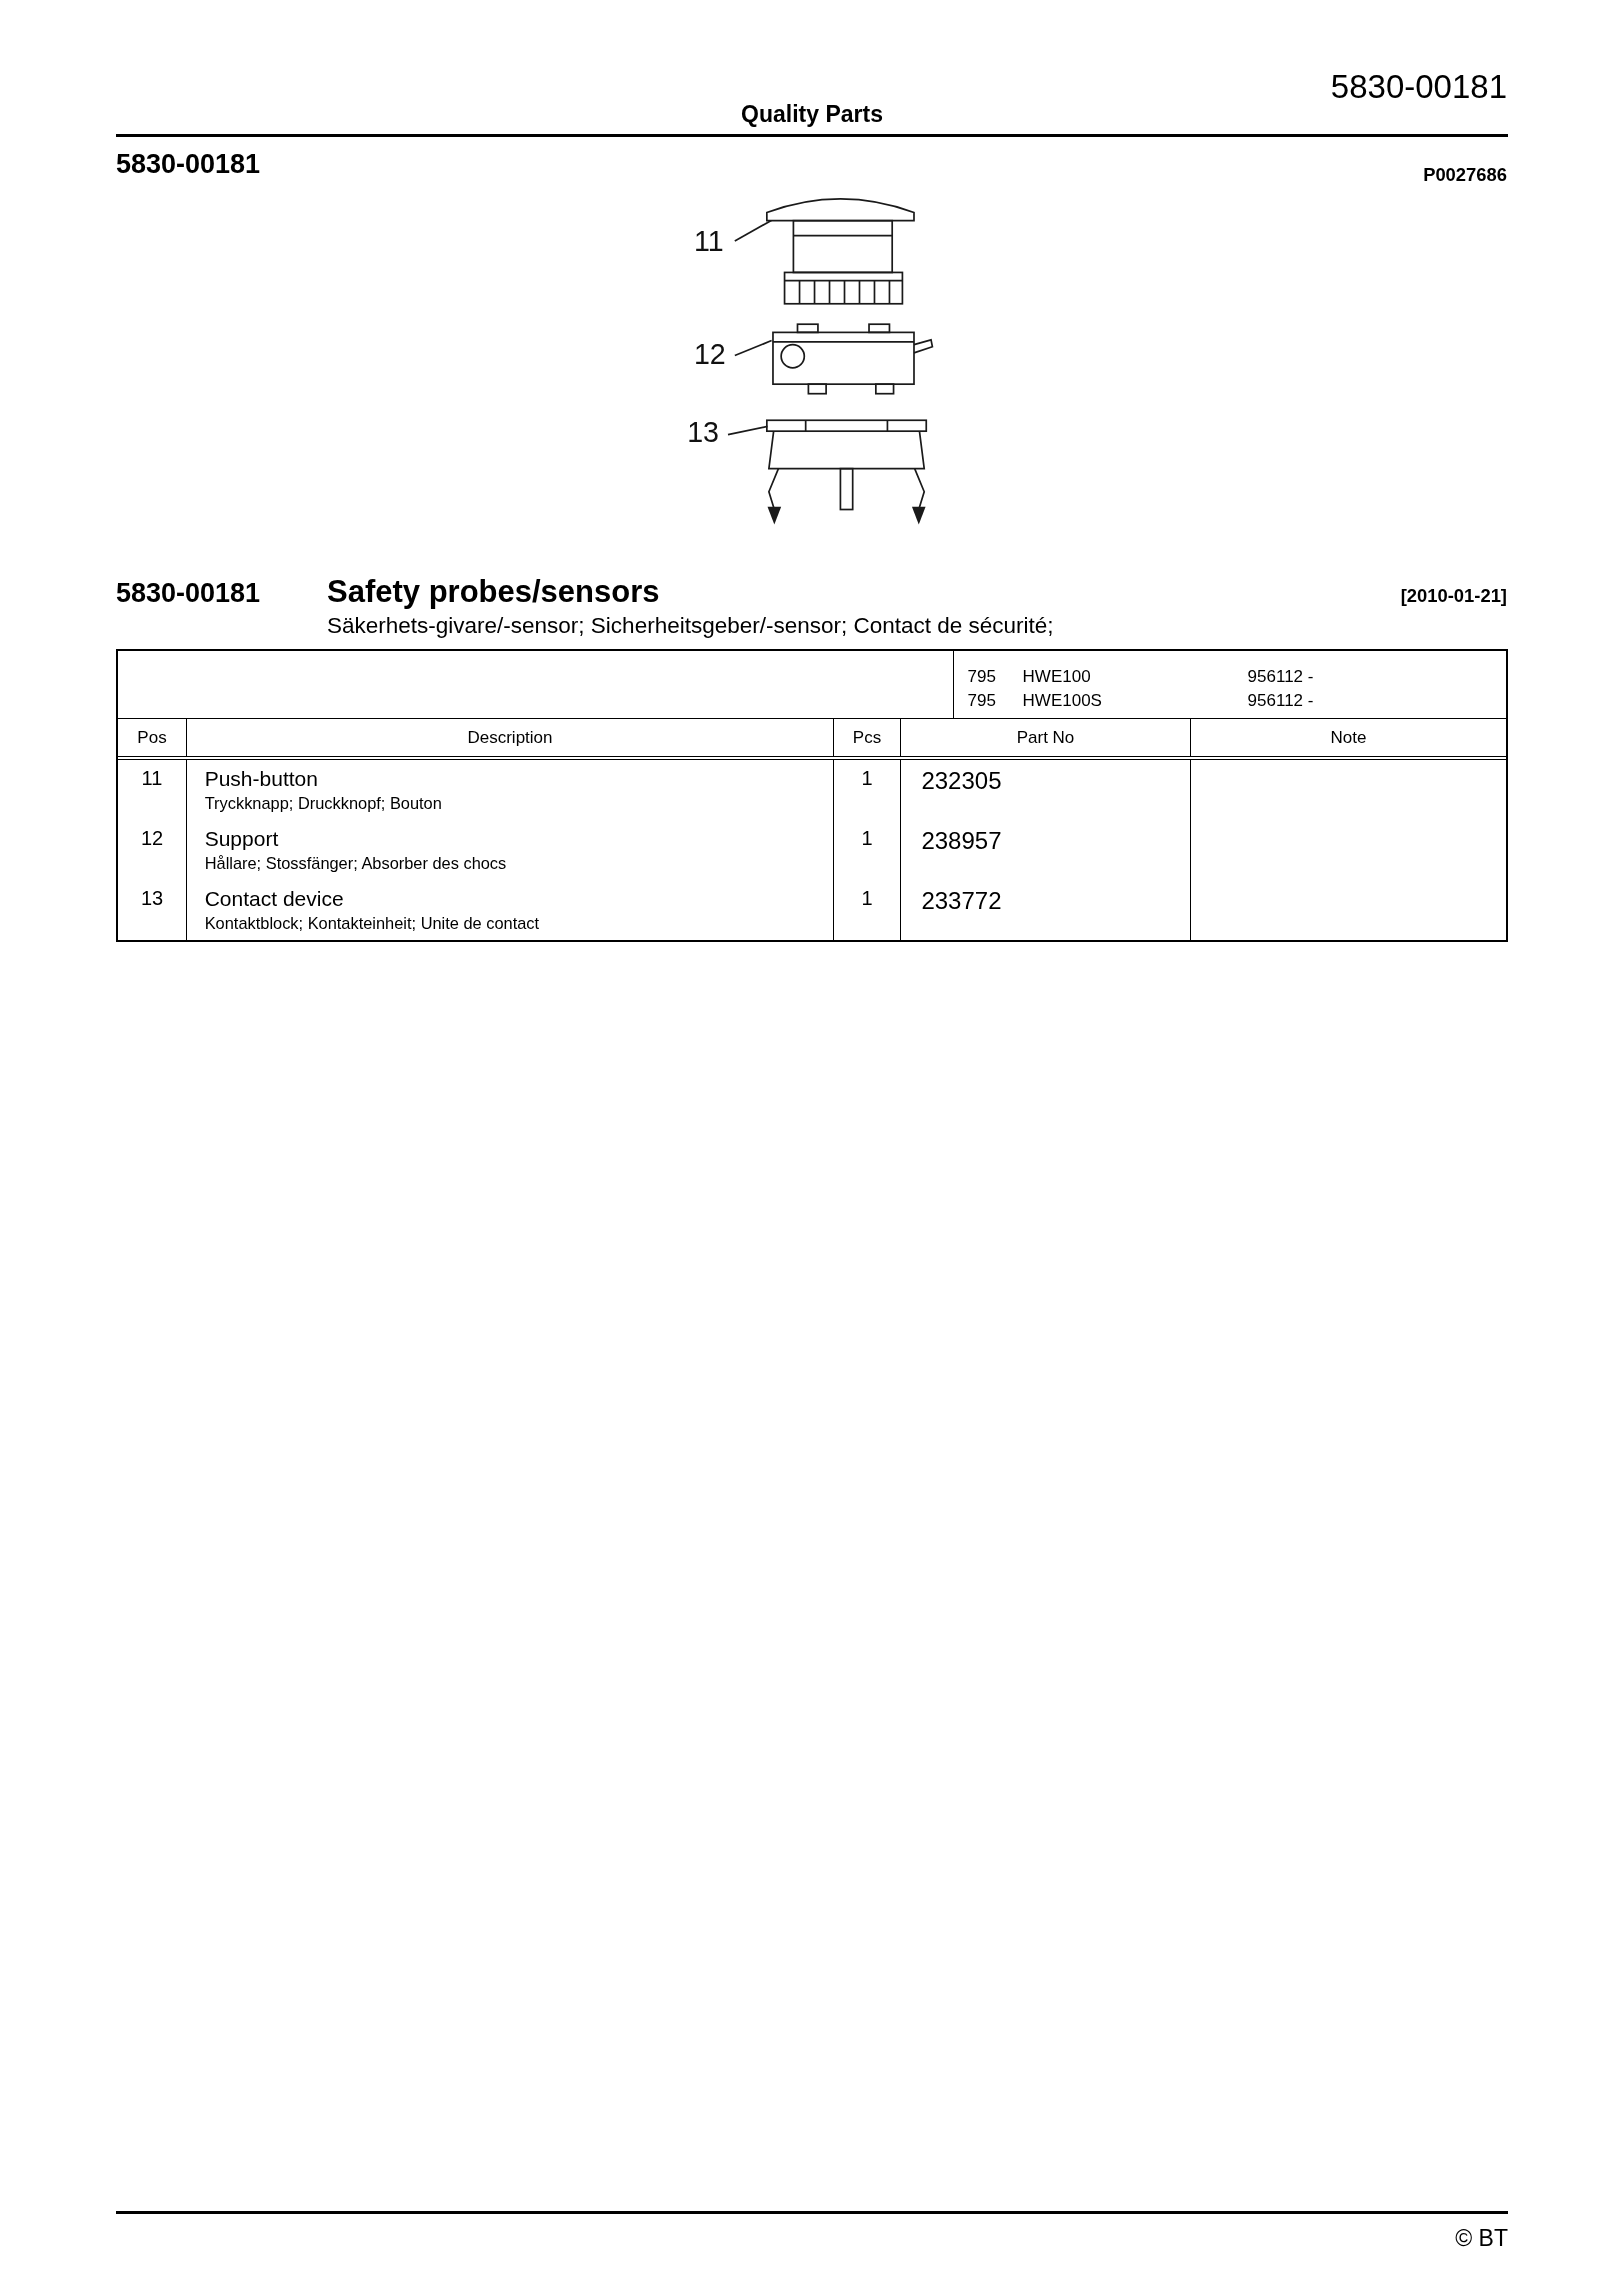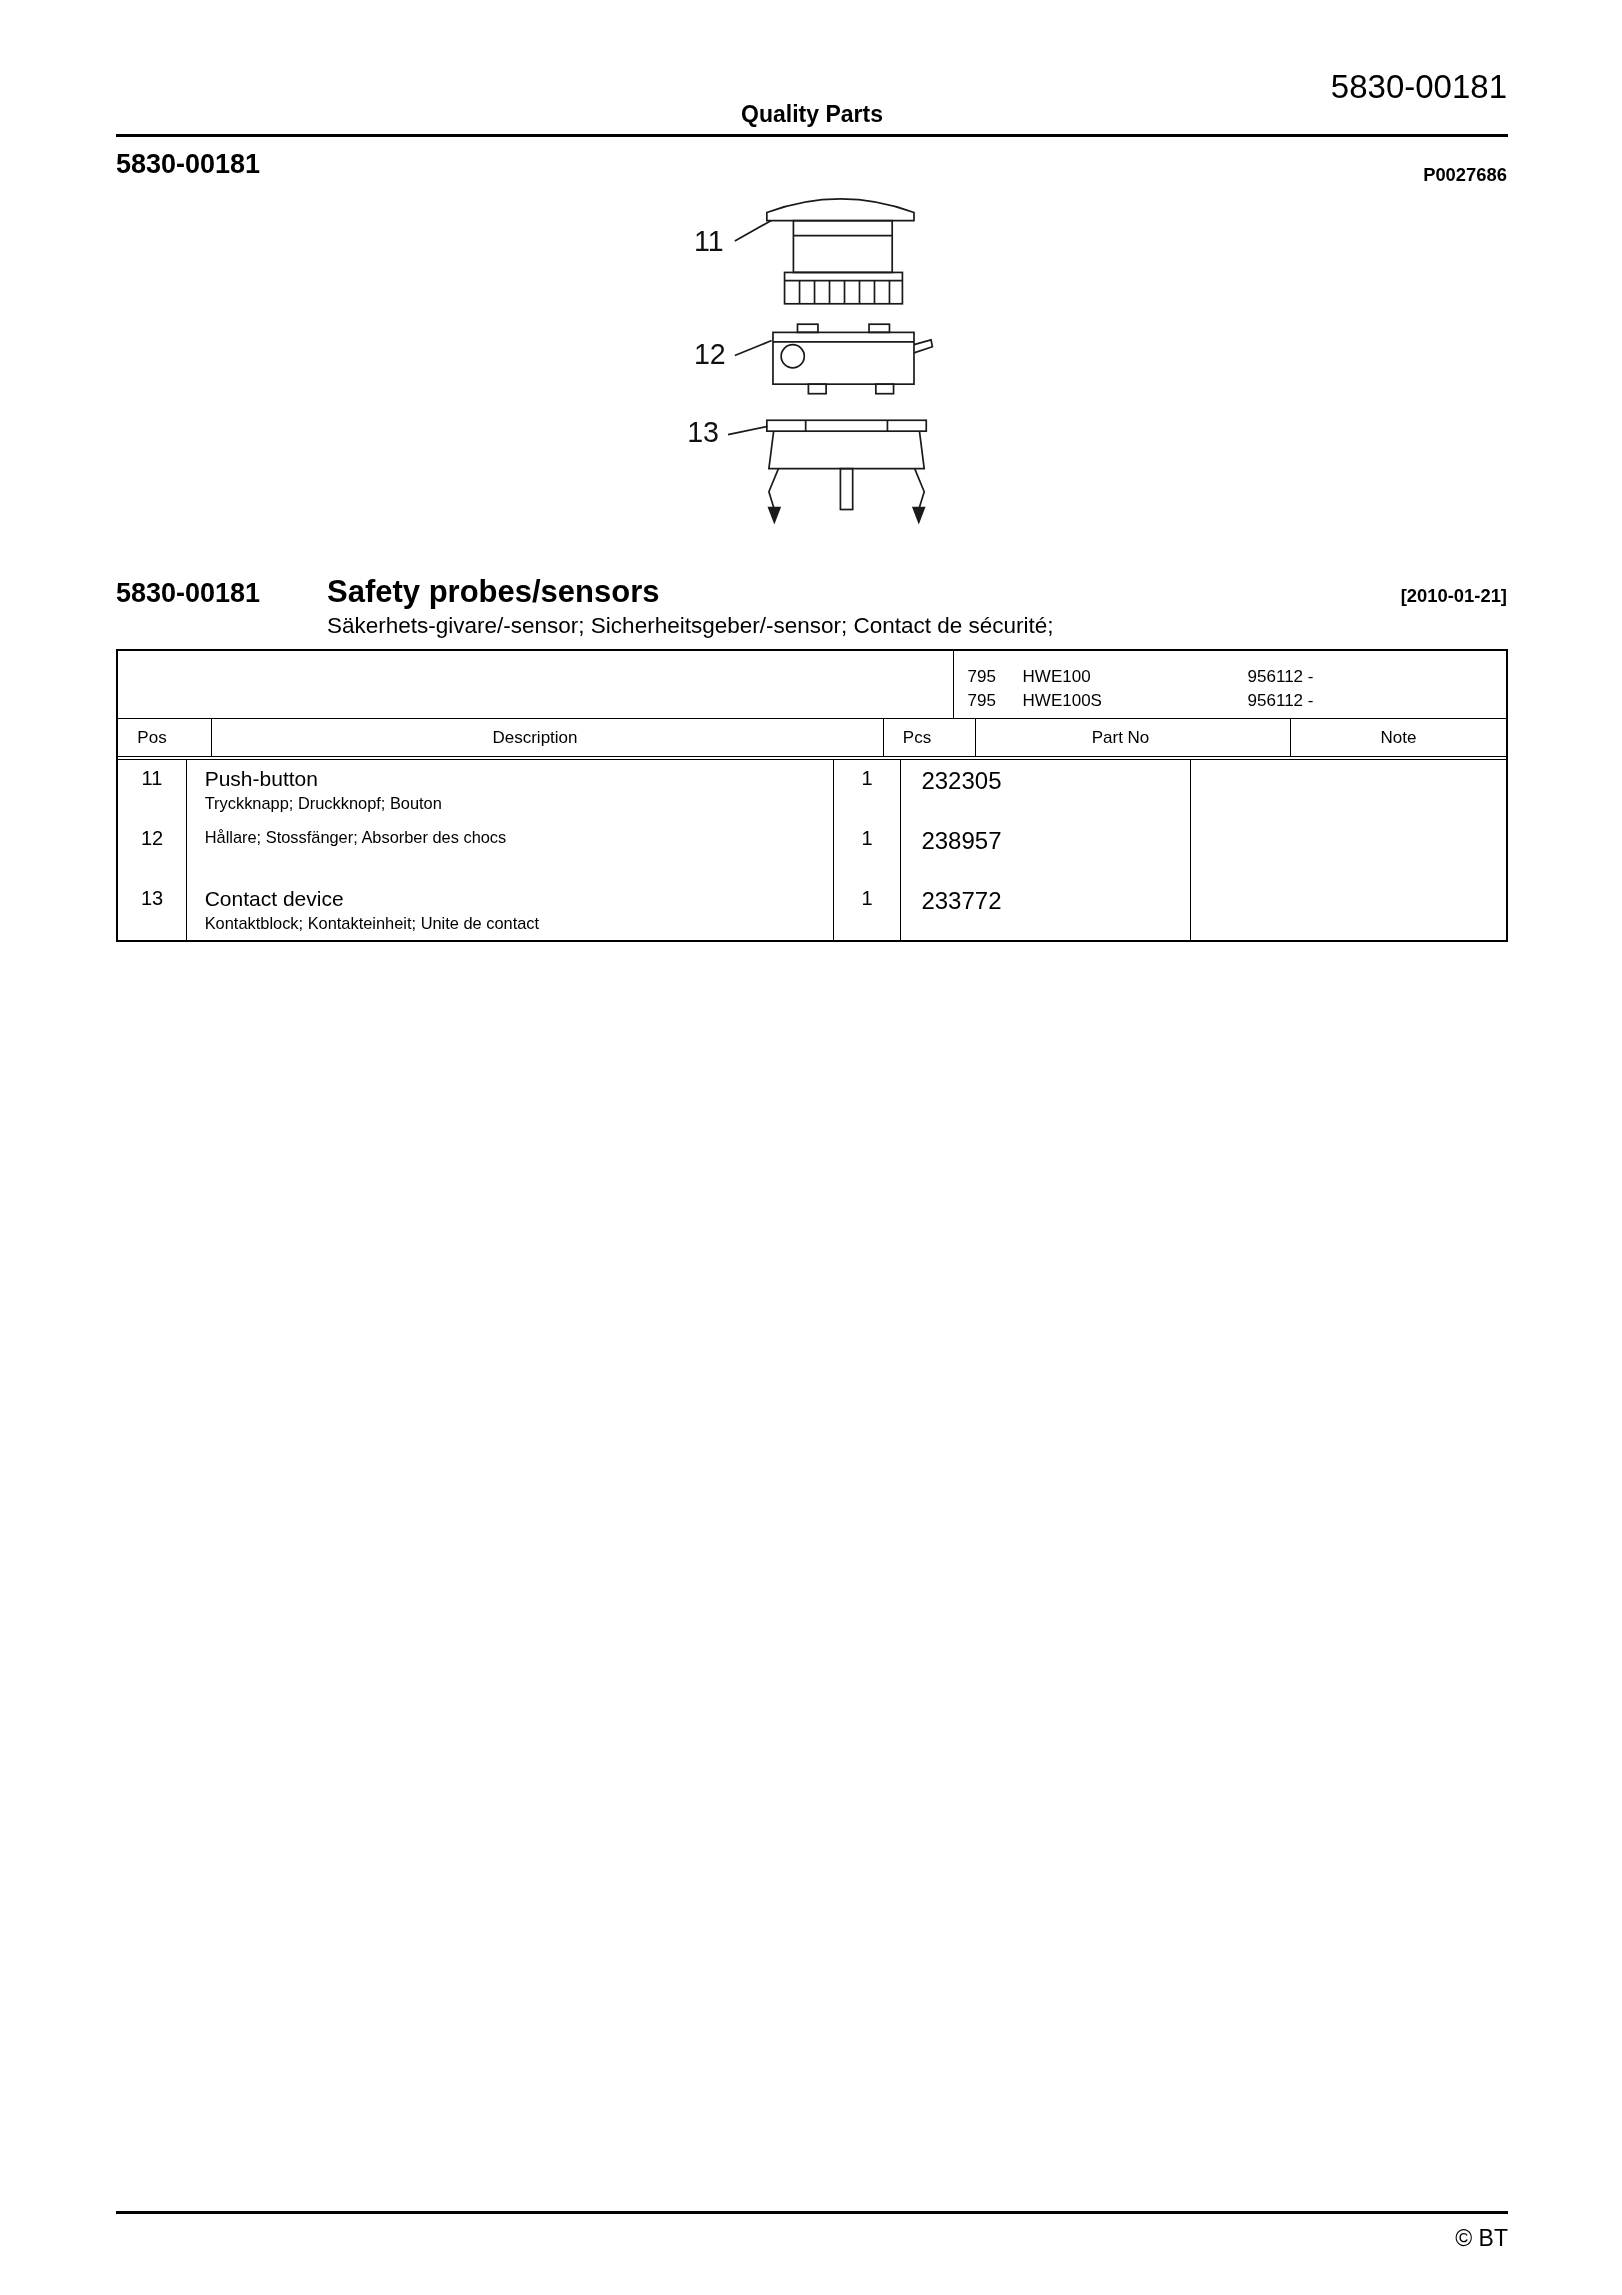--- a/index.html
+++ b/index.html
@@ -56,21 +56,21 @@
     border: 2px solid #000; background: #fff;
   }
   .model-row { display: flex; height: 68px; border-bottom: 1.4px solid #000; }
   .model-left { width: 835px; }
   .model-right { flex: 1; border-left: 1.4px solid #000; padding-top: 14px; }
   .model-line { display: flex; font-size: 17px; line-height: 24px; }
   .m-code { margin-left: 13.6px; width: 55px; }
   .m-name { width: 225px; }
   .m-serial { }
 
-  .hdr-row { display: flex; height: 38px; border-bottom: 1.4px solid #000; font-size: 17px; gap: 25px; }
+  .hdr-row { display: flex; height: 38px; border-bottom: 1.4px solid #000; font-size: 17px; }
   .hdr-row > div { display: flex; align-items: center; justify-content: center; }
   .dbl-line { height: 3.4px; border-bottom: 1.4px solid #000; }
 
   .c-pos  { width: 68px; }
   .c-desc { width: 647px; border-left: 1.4px solid #000; }
   .c-pcs  { width: 67px;  border-left: 1.4px solid #000; text-align: right; }
   .c-part { width: 290px; border-left: 1.4px solid #000; }
   .c-note { flex: 1;      border-left: 1.4px solid #000; }
 
   .body-row { display: flex; height: 60px; }
@@ -189,20 +189,21 @@
         <span class="desc-sub">Tryckknapp; Druckknopf; Bouton</span>
       </div>
       <div class="c-pcs">1</div>
       <div class="c-part">232305</div>
       <div class="c-note"></div>
     </div>
 
     <div class="body-row">
       <div class="c-pos">12</div>
       <div class="c-desc">
+        <span class="desc-main">Support</span>
         <span class="desc-sub">Hållare; Stossfänger; Absorber des chocs</span>
       </div>
       <div class="c-pcs">1</div>
       <div class="c-part">238957</div>
       <div class="c-note"></div>
     </div>
 
     <div class="body-row">
       <div class="c-pos">13</div>
       <div class="c-desc">

